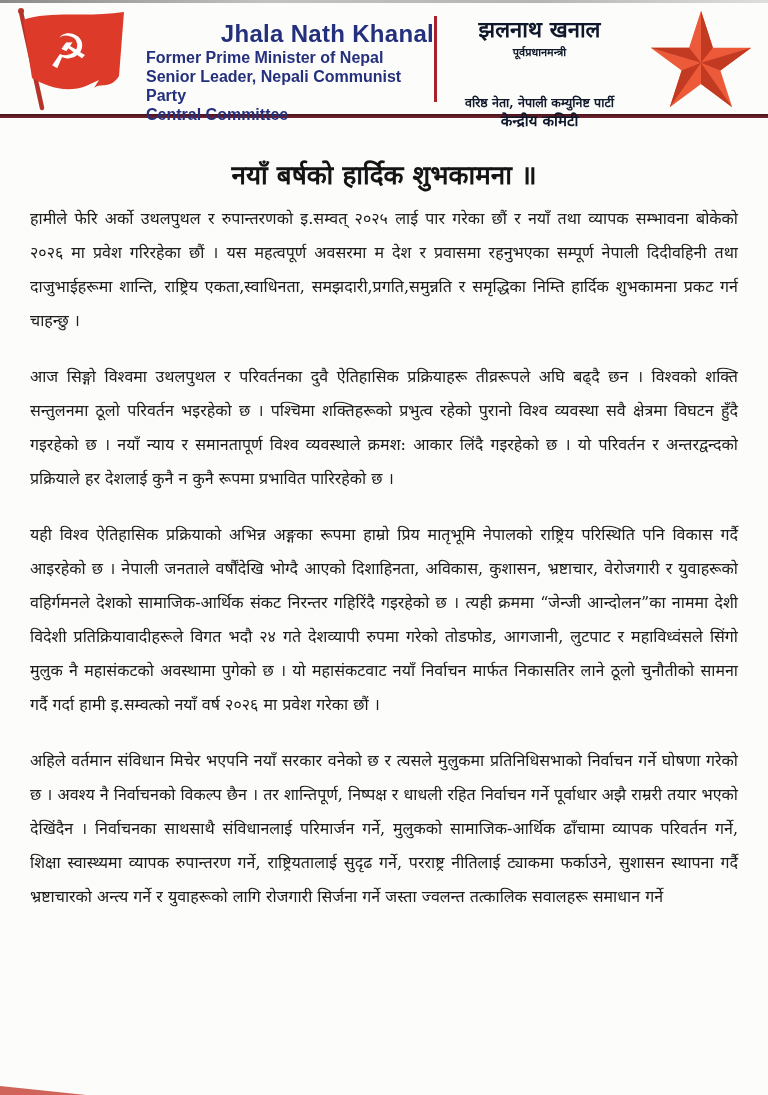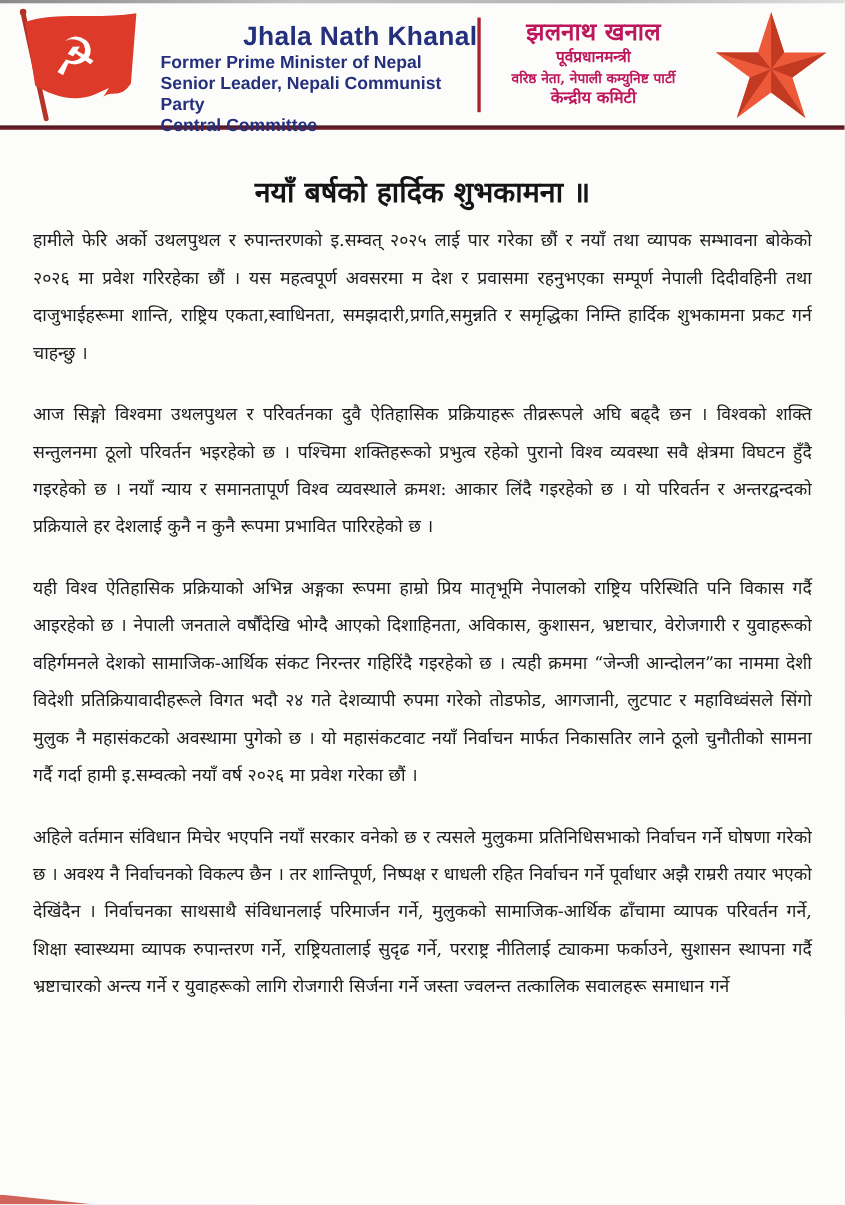--- a/index.html
+++ b/index.html
@@ -27,25 +27,25 @@
     font-family:"Liberation Sans","DejaVu Sans",sans-serif;
     color:#24307c;
   }
   .en-name{font-size:24px;font-weight:bold;letter-spacing:.3px;line-height:28px;text-align:right;}
   .en-sub{font-size:16px;font-weight:bold;line-height:19px;}
   .vertical-divider{
     flex:none;width:3px;height:86px;margin-top:16px;
     background:#a8222e;
   }
   .np-block{
-    flex:1;text-align:center;padding-top:16px;color:#be185d;
+    flex:1;text-align:center;padding-top:16px;color:#0f172a;
   }
   .np-name{font-size:22px;font-weight:bold;line-height:26px;}
-  .np-sub1{font-size:14px;font-weight:bold;line-height:17px;margin-top:2px;}
-  .np-sub2{font-size:12.5px;font-weight:bold;line-height:19px;}
+  .np-sub1{font-size:11px;font-weight:bold;line-height:17px;margin-top:2px;}
+  .np-sub2{font-size:12.5px;font-weight:bold;line-height:19px;margin-top:32px;}
   .np-sub3{font-size:15px;font-weight:bold;line-height:19px;}
   .star-wrap{flex:none;width:122px;padding-top:8px;}
   .head-rule{
     height:4px;margin:0;border:0;
     background:linear-gradient(to bottom,#45141c,#7a2430);
   }
   
   .doc-title{
     margin-top:38px;
     text-align:center;

